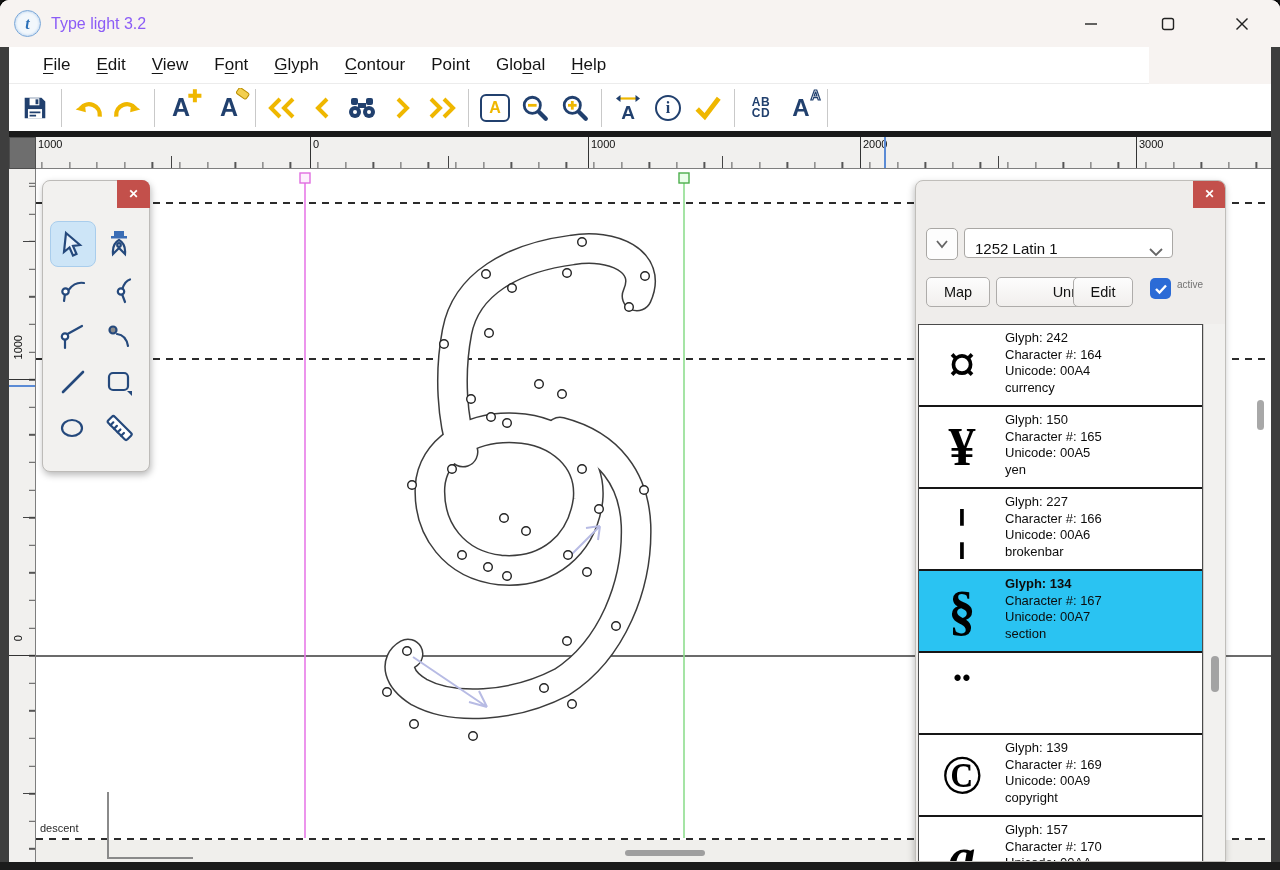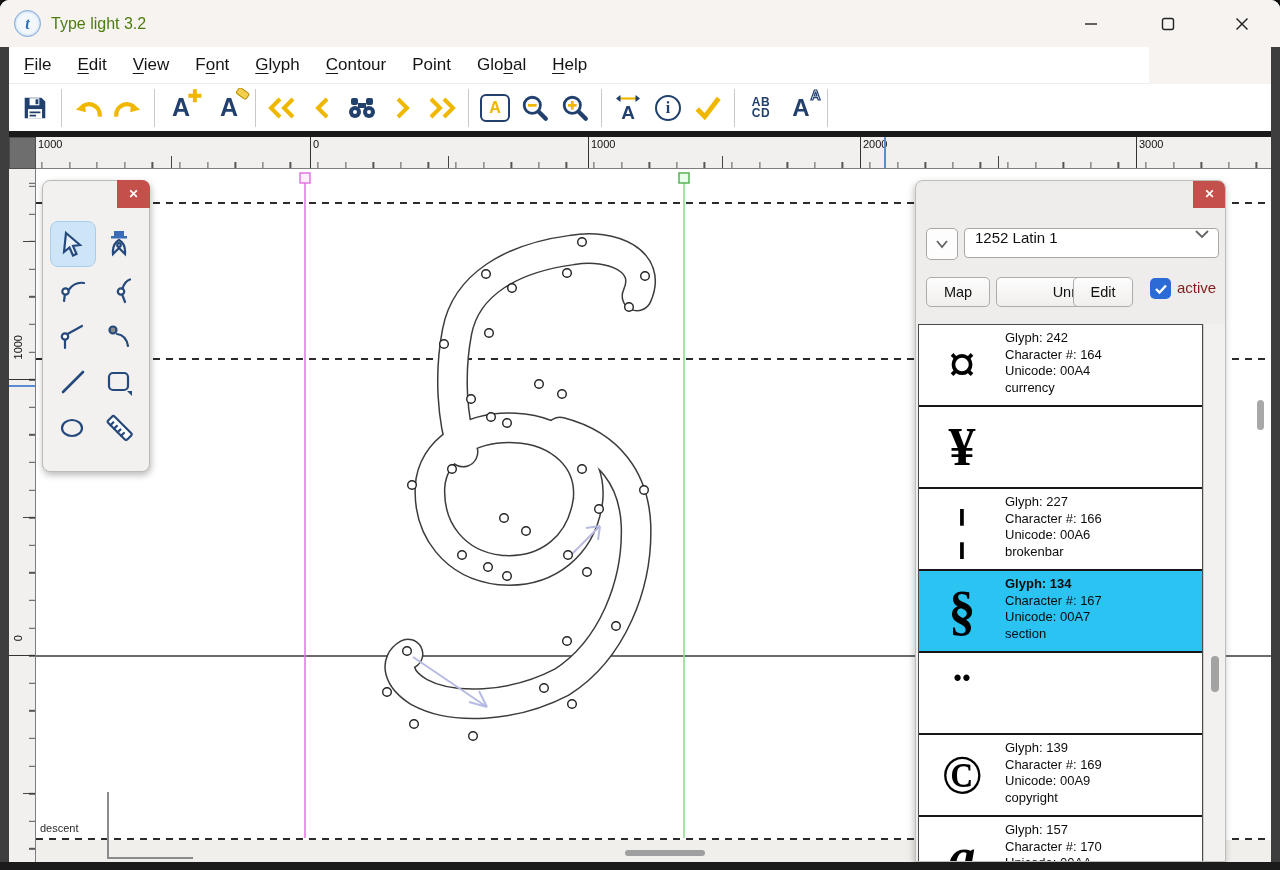--- a/index.html
+++ b/index.html
@@ -5,26 +5,26 @@
   html,body{margin:0;padding:0;background:#141414;font-family:"Liberation Sans",sans-serif;}
   .window{position:relative;width:1280px;height:870px;background:#f7f3f1;border-radius:9px 9px 0 0;overflow:hidden;box-shadow:0 0 0 1px #000;}
   .edge{position:absolute;background:#3e3e3e;z-index:40;}
   .edge.left{left:0;top:47px;width:9px;height:815px;}
   .edge.right{right:0;top:47px;width:9px;height:815px;}
   .edge.bottom{left:0;top:862px;width:1280px;height:8px;background:#1b1b1b;}
 
   
   .titlebar{position:absolute;left:0;top:0;width:1280px;height:47px;background:#f7f3f1;display:flex;align-items:center;}
   .appicon{width:25px;height:25px;border-radius:50%;border:1.5px solid #7aa7d8;background:#f2f7fc;margin-left:14px;display:flex;align-items:center;justify-content:center;font-family:"Liberation Serif",serif;font-style:italic;font-weight:bold;font-size:16px;color:#2a6fb8;box-shadow:inset 0 0 3px #9cc0e8;}
-  .apptitle{margin-left:10px;font-size:16px;color:#4d7c0f;}
+  .apptitle{margin-left:10px;font-size:16px;color:#8b5cf6;}
   .winbtn{position:absolute;top:8px;width:46px;height:31px;display:flex;align-items:center;justify-content:center;border-radius:5px;}
   .winbtn svg{stroke:#222;stroke-width:1.4;fill:none;}
 
   
-  .menubar{position:absolute;left:9px;top:47px;width:1140px;height:37px;background:#fff;display:flex;align-items:center;padding-left:2px;box-sizing:border-box;border-bottom:1px solid #ececec;}
+  .menubar{position:absolute;left:9px;top:47px;width:1140px;height:37px;background:#fff;display:flex;align-items:center;padding-left:21px;box-sizing:border-box;border-bottom:1px solid #ececec;}
   .menu-item{padding:0 13px;font-size:17px;color:#141414;cursor:default;}
   .accel{text-decoration:underline;text-underline-offset:2.5px;}
 
   
   .toolbar{position:absolute;left:9px;top:84px;width:1262px;height:47px;background:#fff;border-bottom:6px solid #1a1a1a;display:flex;align-items:center;padding-left:6px;box-sizing:content-box;}
   .tbtn{width:40px;height:40px;display:flex;align-items:center;justify-content:center;position:relative;}
   .tsep{width:1px;height:38px;background:#c9c9c9;margin:0 6px;}
   .navy{color:#21406e;}
   .Aico{font-weight:bold;font-size:25px;color:#21406e;position:relative;line-height:1;}
   .Aico .sup{position:absolute;top:-7px;right:-12px;font-size:17px;color:#efb700;}
@@ -65,27 +65,27 @@
   .palette{position:absolute;left:42px;top:180px;width:106px;height:290px;background:#f2f1ef;border:1px solid #bdbbb8;border-radius:8px;box-shadow:1px 3px 7px rgba(0,0,0,.28);z-index:20;}
   .closebtn{position:absolute;right:-1px;top:-1px;width:33px;height:28px;background:#c3504b;color:#fff;font-size:12px;font-weight:bold;display:flex;align-items:center;justify-content:center;border-radius:0 8px 0 0;}
   .toolgrid{position:absolute;left:7px;top:40px;width:92px;display:grid;grid-template-columns:46px 46px;grid-auto-rows:46px;}
   .tool{display:flex;align-items:center;justify-content:center;border-radius:8px;}
   .tool.selected{background:#cde5f7;border:1px solid #a9cdec;box-sizing:border-box;}
   .tool svg{stroke:#25497c;fill:none;stroke-width:2.2;stroke-linecap:round;}
 
   
   .gpanel{position:absolute;left:915px;top:180px;width:311px;height:682px;background:#efedeb;border:1px solid #c0beba;border-radius:8px 8px 0 0;box-shadow:-1px 3px 7px rgba(0,0,0,.25);z-index:20;box-sizing:border-box;overflow:hidden;}
   .chevbtn{position:absolute;left:10px;top:47px;width:30px;height:30px;background:#fdfdfd;border:1px solid #a9a7a4;border-radius:5px;display:flex;align-items:center;justify-content:center;}
-  .combo{position:absolute;left:48px;top:47px;width:255px;height:30px;background:#fff;border:1px solid #a9a7a4;border-radius:4px;box-sizing:border-box;display:flex;align-items:flex-start;}
+  .combo{position:absolute;left:48px;top:47px;width:209px;height:30px;background:#fff;border:1px solid #a9a7a4;border-radius:4px;box-sizing:border-box;display:flex;align-items:flex-end;}
   .combo .val{margin-left:10px;font-size:15px;color:#111;flex:1;}
   .combo svg,.chevbtn svg{stroke:#666;fill:none;stroke-width:1.8;}
   .pbtn{position:absolute;top:96px;height:28px;background:linear-gradient(#fdfdfd,#f1efed);border:1px solid #aeacaa;border-radius:5px;font-size:14.5px;color:#111;display:flex;align-items:center;justify-content:center;}
   .checkbox{position:absolute;left:1150px;top:278px;width:21px;height:21px;background:#2b6bd6;border-radius:5px;display:flex;align-items:center;justify-content:center;z-index:21;}
   .checkbox svg{stroke:#fff;stroke-width:2.4;fill:none;}
-  .active-label{position:absolute;left:1177px;top:279px;font-size:15px;color:#7f1d1d;z-index:21;}
+  .active-label{position:absolute;left:1177px;top:279px;font-size:10px;color:#737373;z-index:21;}
   .glist{position:absolute;left:2px;top:143px;width:285px;height:539px;background:#fff;border:1px solid #4a4a4a;box-sizing:border-box;overflow:hidden;}
   .grow{height:82px;border-bottom:2px solid #161616;box-sizing:border-box;display:flex;background:#fff;}
   .grow.selected{background:#2ac3f2;}
   .gcell{width:86px;display:flex;align-items:center;justify-content:center;font-family:"Liberation Serif",serif;font-weight:bold;font-size:54px;color:#000;}
   .gcell.it{font-style:italic;}
   .gtext{padding-top:5px;font-size:13px;line-height:16.5px;color:#0d0d0d;}
   .grow.selected .l1{font-weight:bold;}
   .gscroll{position:absolute;left:287px;top:143px;width:22px;height:539px;background:#f2f1ef;border-left:1px solid #d0cecb;}
   .gthumb{position:absolute;left:7px;top:332px;width:8px;height:36px;background:#a3a3a3;border-radius:4px;}
 </style>
@@ -443,20 +443,26 @@
         <div class="gcell">¤</div>
         <div class="gtext">
             <div class="l1">Glyph: 242</div>
             <div>Character #: 164</div>
             <div>Unicode: 00A4</div>
             <div>currency</div>
           </div>
       </div>
       <div class="grow">
         <div class="gcell">¥</div>
+        <div class="gtext">
+            <div class="l1">Glyph: 150</div>
+            <div>Character #: 165</div>
+            <div>Unicode: 00A5</div>
+            <div>yen</div>
+          </div>
       </div>
       <div class="grow">
         <div class="gcell">¦</div>
         <div class="gtext">
             <div class="l1">Glyph: 227</div>
             <div>Character #: 166</div>
             <div>Unicode: 00A6</div>
             <div>brokenbar</div>
           </div>
       </div>

